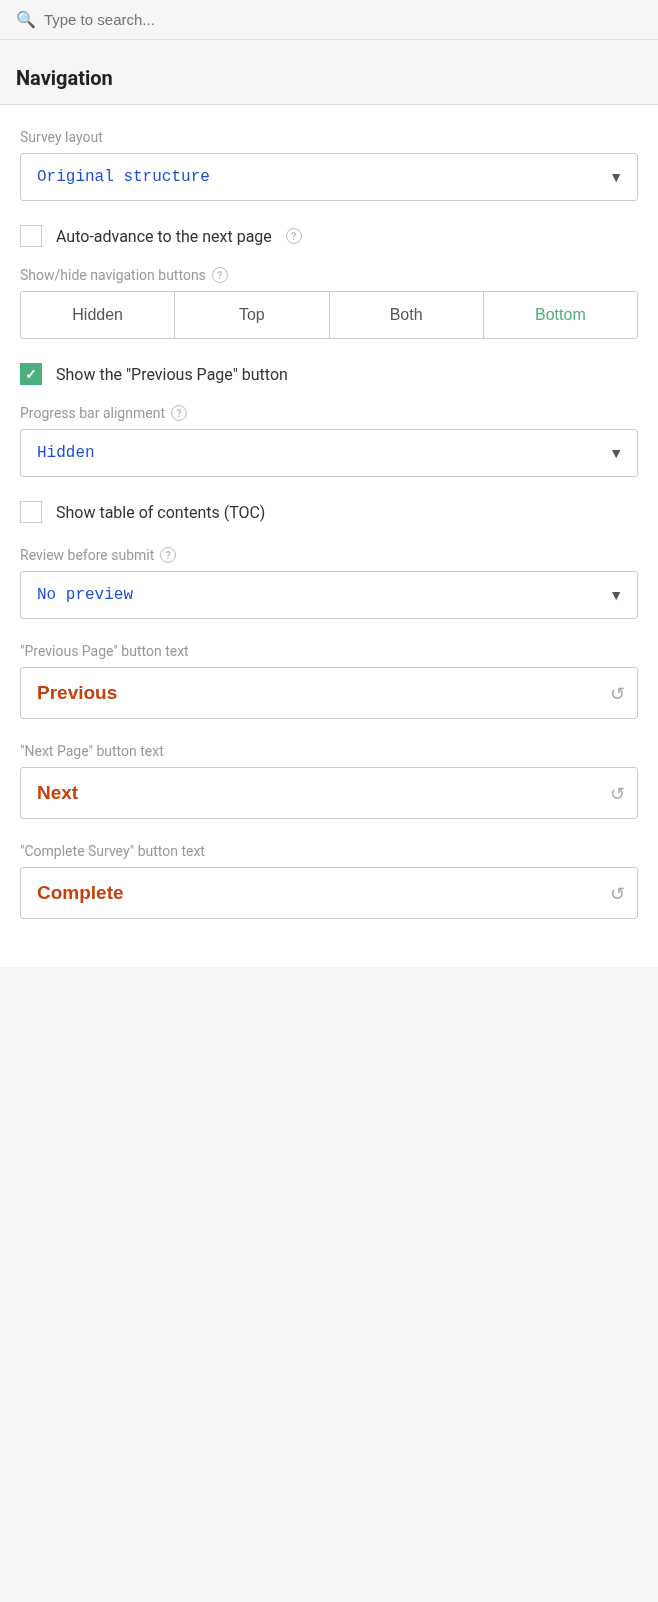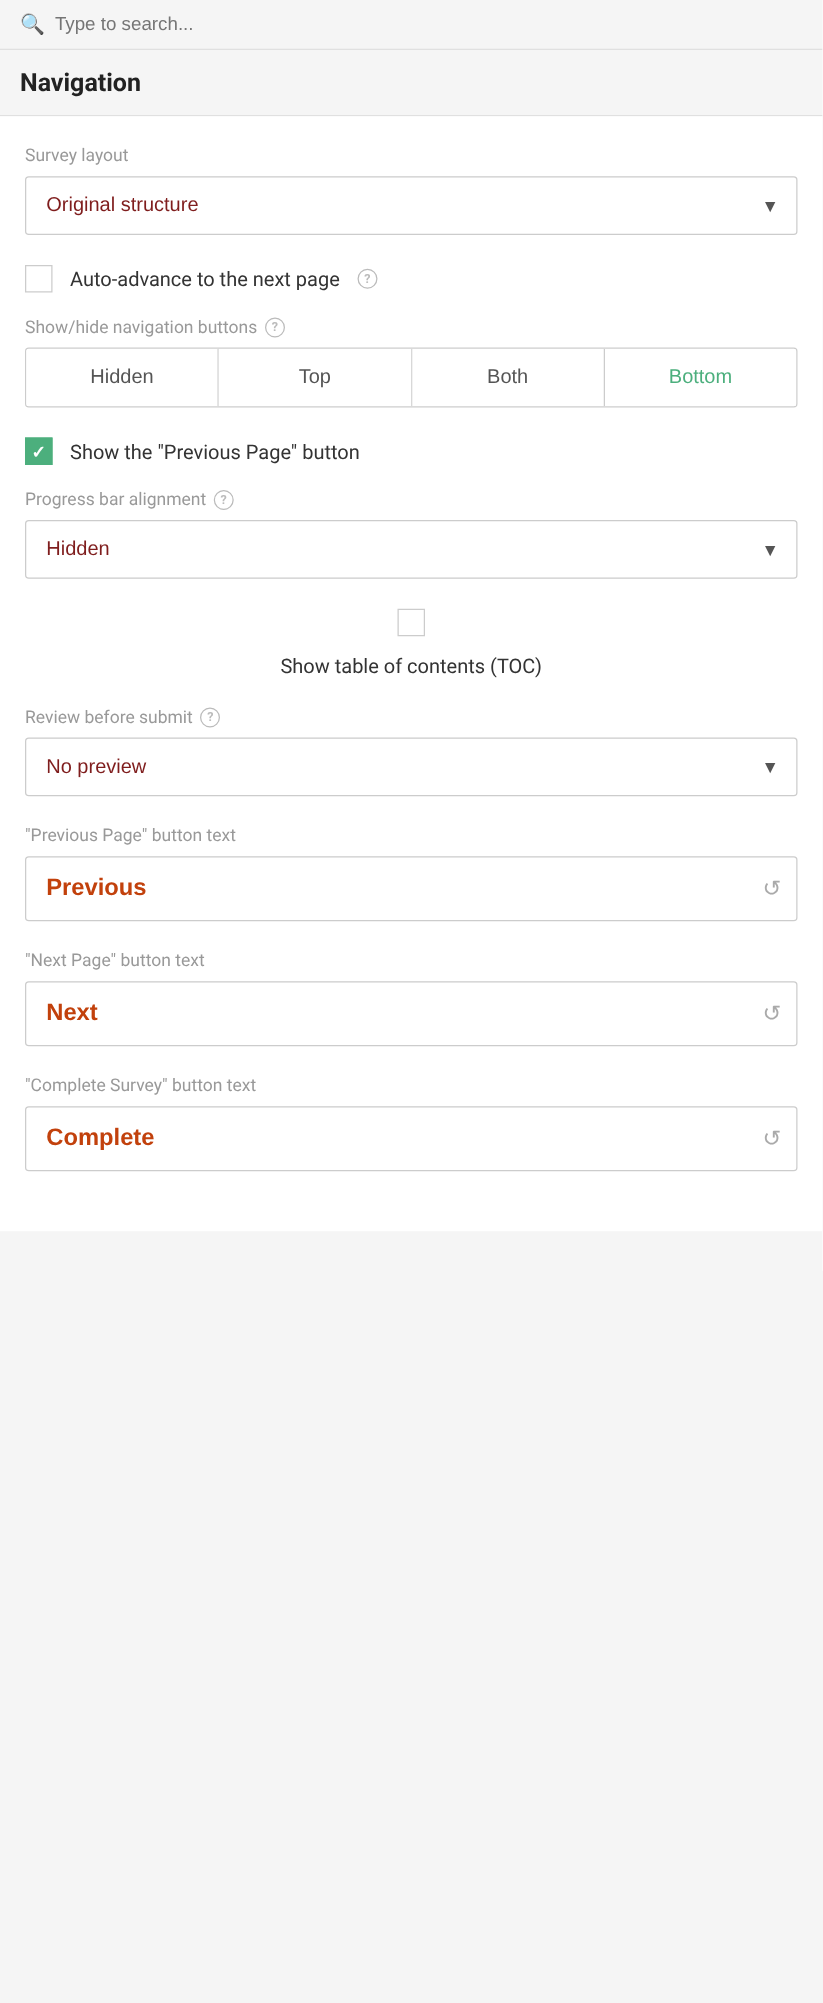--- a/index.html
+++ b/index.html
@@ -42,20 +42,21 @@
     .page-title-bar {
       padding: 14px 16px 14px 16px;
       background: #f5f5f5;
       border-bottom: 1px solid #e0e0e0;
     }
 
     .page-title {
       font-size: 20px;
       font-weight: 700;
       color: #222;
+      margin-top: 12px;
     }
 
     .content {
       background: #fff;
       padding: 24px 20px;
     }
 
     .section {
       margin-bottom: 24px;
     }
@@ -89,25 +90,26 @@
       border-radius: 3px;
       background: #fff;
     }
 
     .select-wrapper select {
       appearance: none;
       -webkit-appearance: none;
       width: 100%;
       padding: 14px 40px 14px 16px;
       font-size: 16px;
-      color: #7f1d1d;
+      color: #1d4ed8;
       background: transparent;
       border: none;
       outline: none;
       cursor: pointer;
+      font-family: Liberation Mono, monospace;
     }
 
     .select-arrow {
       position: absolute;
       right: 14px;
       top: 50%;
       transform: translateY(-50%);
       pointer-events: none;
       color: #555;
       font-size: 14px;
@@ -269,21 +271,21 @@
       <select>
         <option>Hidden</option>
         <option>Top</option>
         <option>Bottom</option>
         <option>Both</option>
       </select>
       <span class="select-arrow">▼</span>
     </div>
   </div>
 
-  <div class="checkbox-row" style="margin-bottom: 24px; flex-direction: column;">
+  <div class="checkbox-row" style="margin-bottom: 24px;">
     <div class="checkbox"></div>
     <span class="checkbox-label">Show table of contents (TOC)</span>
   </div>
 
   <div class="section">
     <div class="section-label">
       <span>Review before submit</span>
       <span class="help-icon">?</span>
     </div>
     <div class="select-wrapper">

